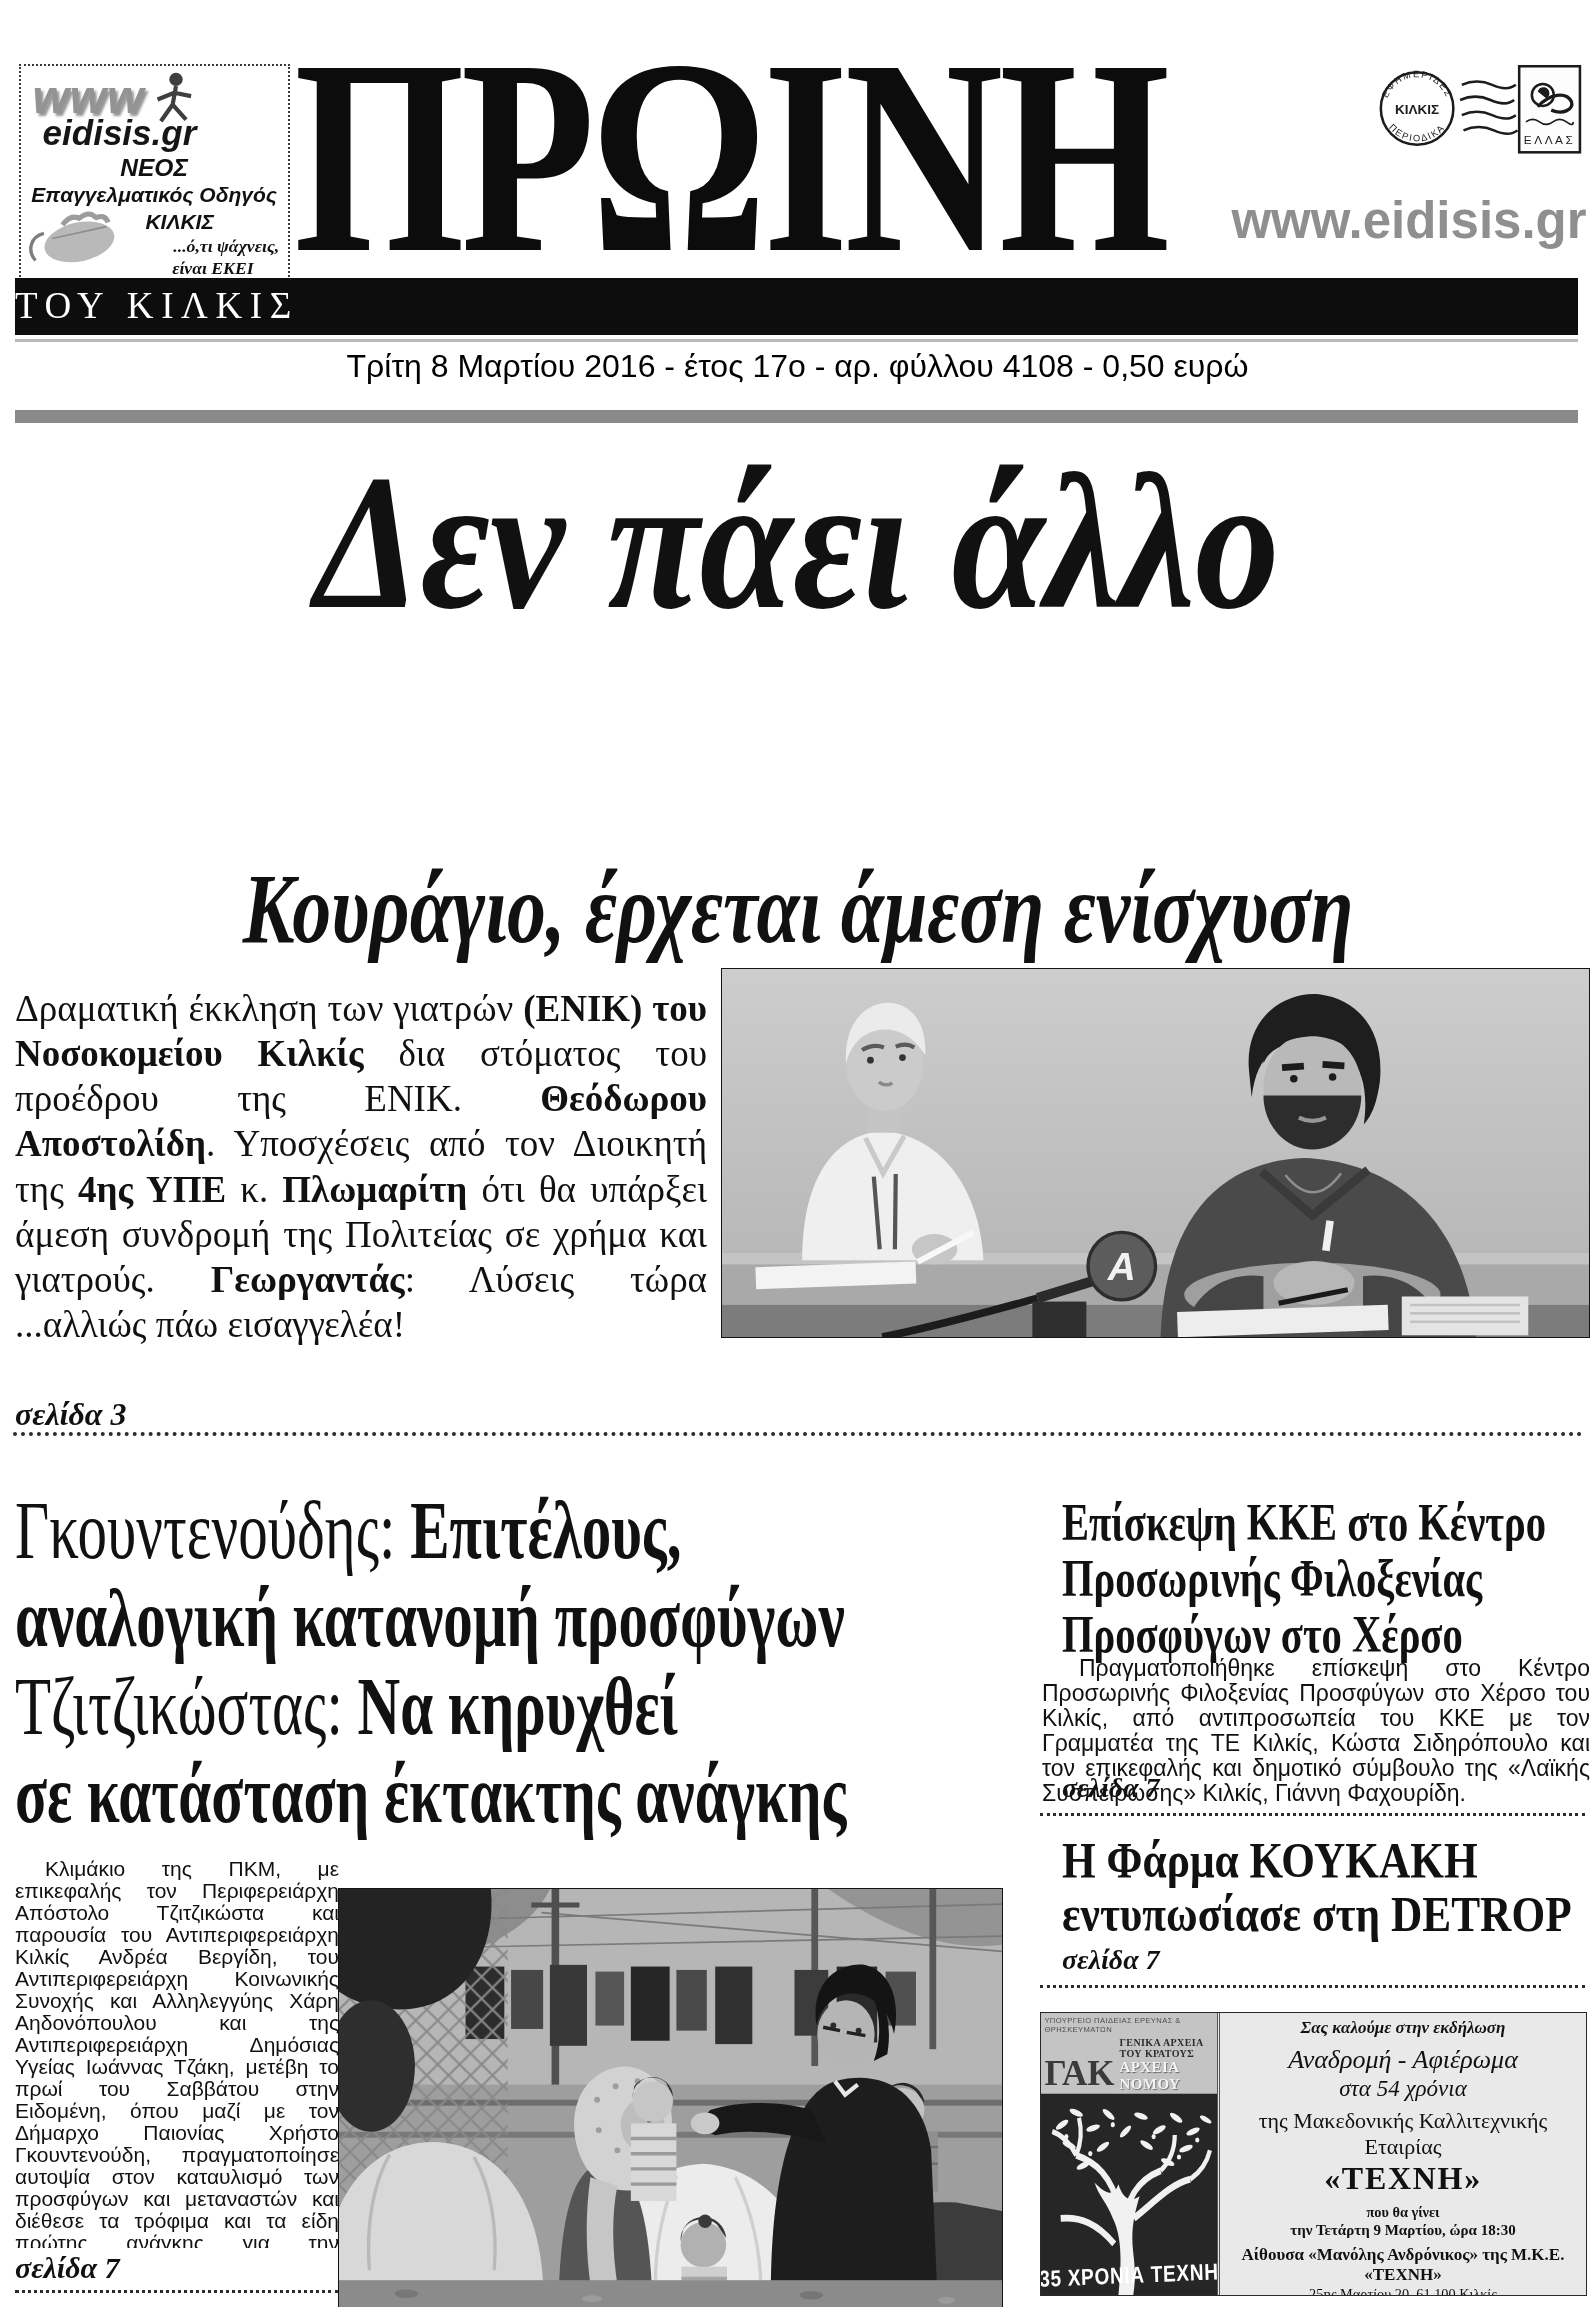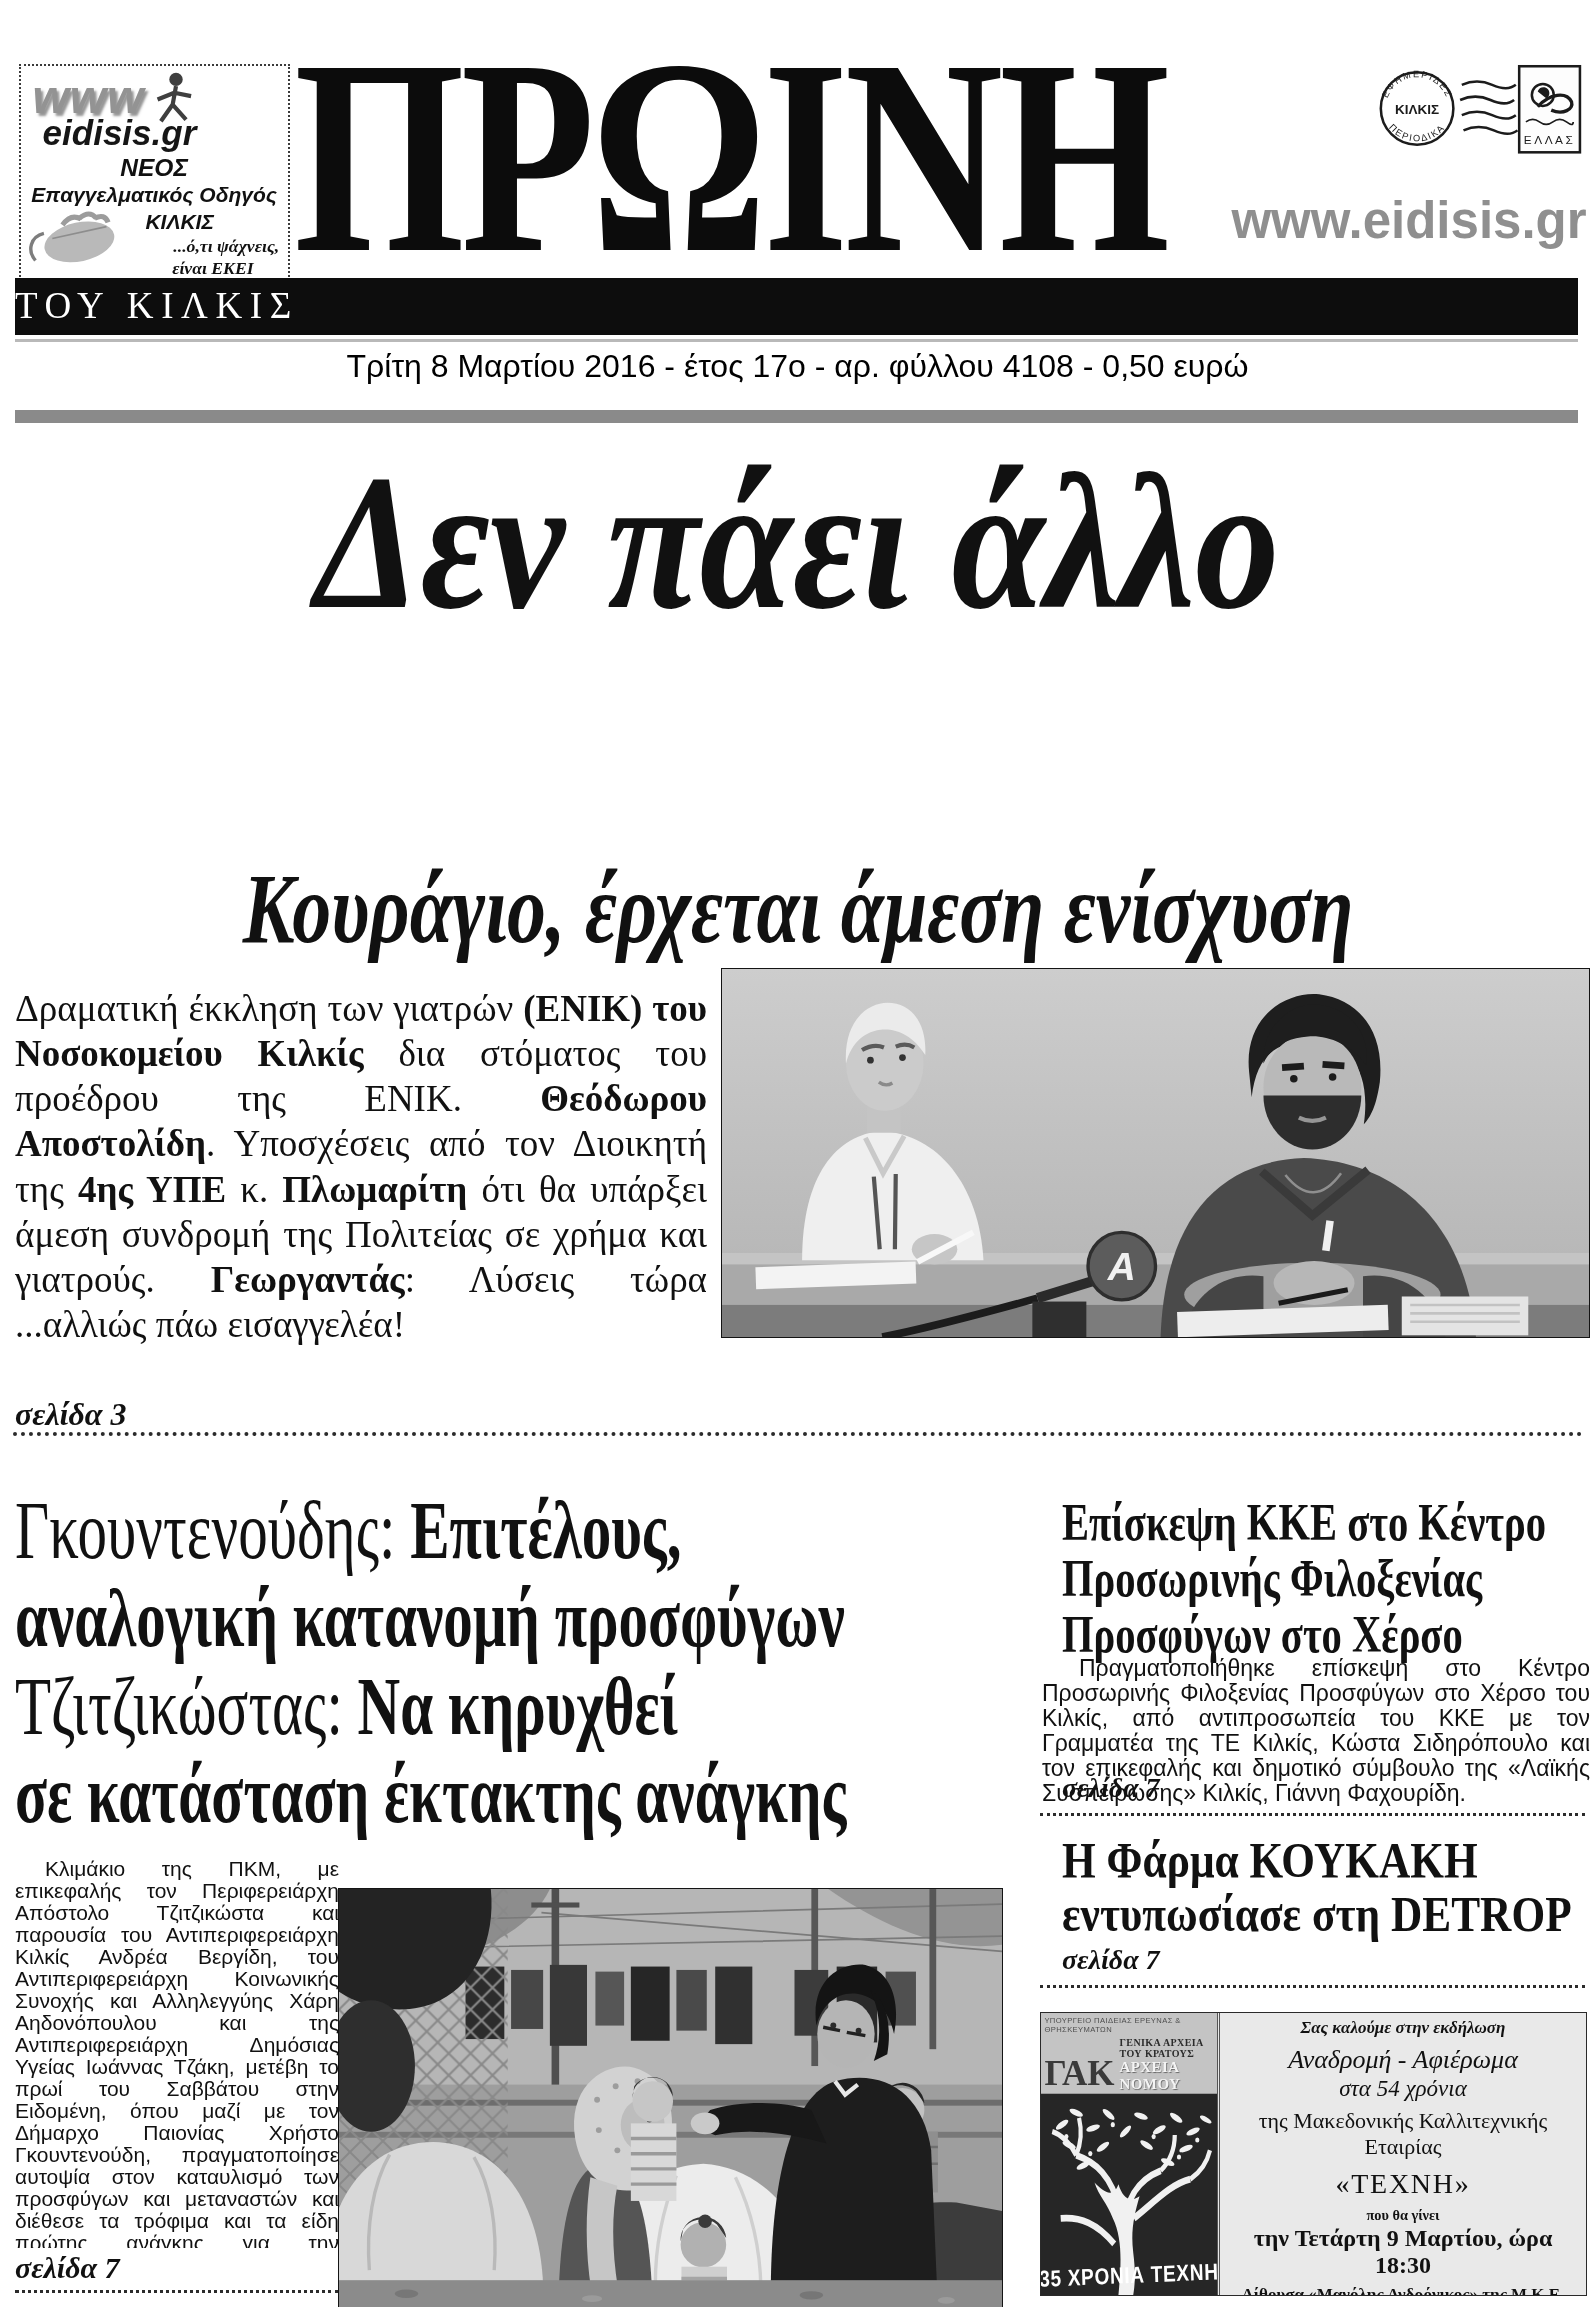--- a/index.html
+++ b/index.html
@@ -100,23 +100,23 @@
   .gak-acronym{font-size:35px;font-weight:bold;color:#3a3a3a;line-height:1;}
   .gak-lines{display:flex;flex-direction:column;}
   .gak-l1{font-size:10px;font-weight:bold;color:#2c2c2c;letter-spacing:0.4px;}
   .gak-l2{font-size:15px;font-weight:bold;color:#f4f4f4;text-shadow:0.8px 0.8px 0.8px #6a6a6a;letter-spacing:0.4px;}
   .tree-wrap{flex:1;} .tree-wrap svg{display:block;width:100%;height:100%;}
   .ad-right{flex:1;padding:3.4px 8.4px;box-sizing:border-box;text-align:center;}
   .ad-invite{font-size:17px;font-weight:bold;font-style:italic;margin-top:1.7px;}
   .ad-t1{font-size:26px;font-style:italic;margin-top:6.8px;}
   .ad-t2{font-size:23px;font-style:italic;margin-top:0.8px;}
   .ad-t3{font-size:22px;margin-top:6.8px;}
-  .ad-t4{font-size:28px;letter-spacing:1.7px;margin-top:8px;}
+  .ad-t4{font-size:32px;letter-spacing:1.7px;margin-top:0;font-weight:bold;}
   .ad-w1{font-size:14.3px;font-weight:bold;margin-top:6.8px;}
-  .ad-w2{font-size:24px;font-weight:bold;margin-top:0.8px;}
+  .ad-w2{font-size:15px;font-weight:bold;margin-top:0.8px;}
   .ad-p1{font-size:17px;font-weight:bold;margin-top:5.9px;}
   .ad-p2{font-size:14.3px;margin-top:0.8px;}
 </style>
 </head>
 <body>
 
 <div class="page">
 
   <div class="abs promo-box">
     <div class="promo-www nw">www</div>

